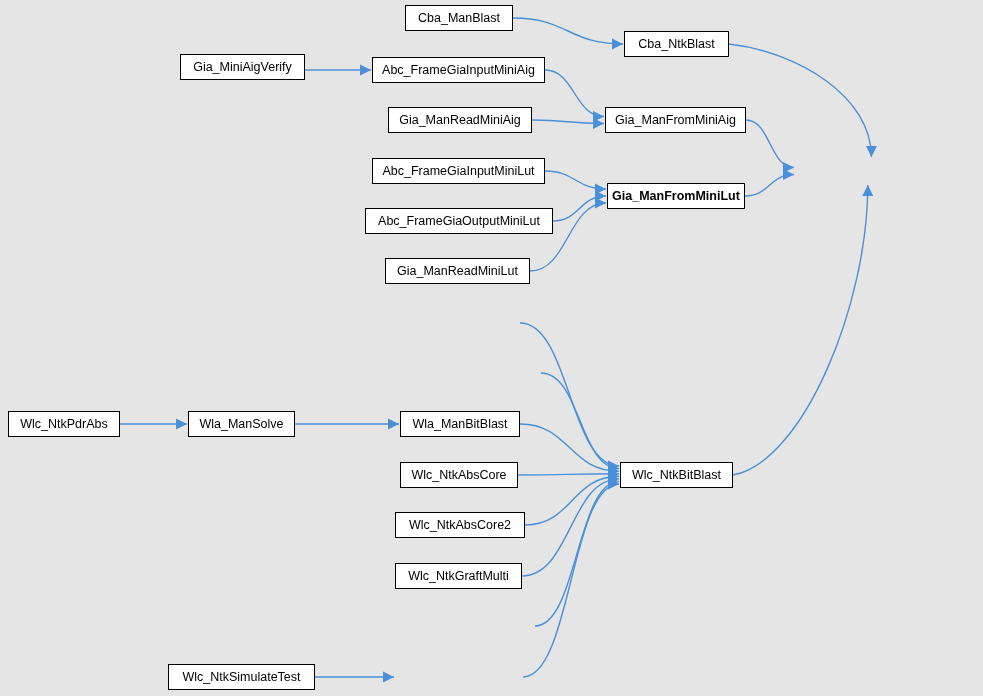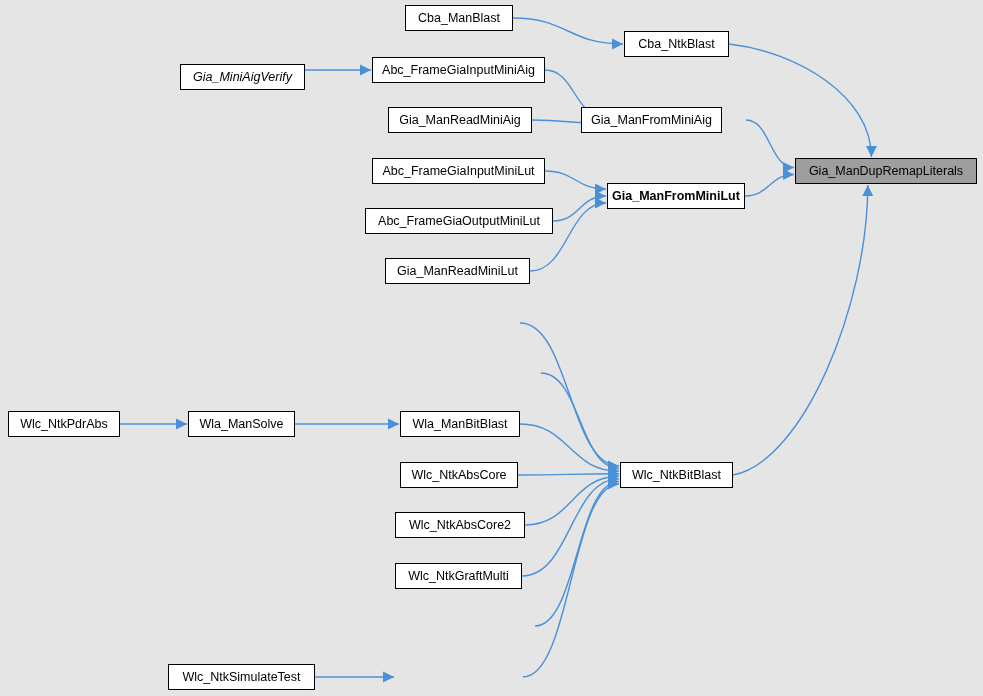--- a/index.html
+++ b/index.html
@@ -49,29 +49,28 @@
         <path d="M 522 576 C 570.5 576, 570.5 478.85714285714283, 619 478.85714285714283" class="edge" marker-end="url(#arrow)"></path>
         <path d="M 535 626 C 577 626, 577 481.42857142857144, 619 481.42857142857144" class="edge" marker-end="url(#arrow)"></path>
         <path d="M 315 677 C 354.5 677, 354.5 677, 394 677" class="edge" marker-end="url(#arrow)"></path>
         <path d="M 523 677 C 571 677, 571 484, 619 484" class="edge" marker-end="url(#arrow)"></path>
         <path d="M 733 475 C 803 462, 867.8 305, 867.8 185" class="edge" marker-end="url(#arrow)"></path>
       </g>
   </svg>
 
 <div class="node" style="left: 405px; top: 5px; width: 108px; height: 26px; line-height: 24px;">Cba_ManBlast</div>
     <div class="node" style="left: 624px; top: 31px; width: 105px; height: 26px; line-height: 24px;">Cba_NtkBlast</div>
-    <div class="node" style="left: 180px; top: 64px; width: 125px; height: 26px; line-height: 24px; font-style: italic;">Gia_MiniAigVerify</div>
+    <div class="node" style="left: 180px; top: 54px; width: 125px; height: 26px; line-height: 24px;">Gia_MiniAigVerify</div>
     <div class="node" style="left: 372px; top: 57px; width: 173px; height: 26px; line-height: 24px;">Abc_FrameGiaInputMiniAig</div>
     <div class="node" style="left: 388px; top: 107px; width: 144px; height: 26px; line-height: 24px;">Gia_ManReadMiniAig</div>
-    <div class="node" style="left: 581px; top: 107px; width: 141px; height: 26px; line-height: 24px;">Gia_ManFromMiniAig</div>
+    <div class="node" style="left: 605px; top: 107px; width: 141px; height: 26px; line-height: 24px;">Gia_ManFromMiniAig</div>
     <div class="node" style="left: 372px; top: 158px; width: 173px; height: 26px; line-height: 24px;">Abc_FrameGiaInputMiniLut</div>
     <div class="node" style="left: 607px; top: 183px; width: 138px; height: 26px; line-height: 24px; font-weight: bold;">Gia_ManFromMiniLut</div>
     <div class="node" style="left: 365px; top: 208px; width: 188px; height: 26px; line-height: 24px;">Abc_FrameGiaOutputMiniLut</div>
     <div class="node" style="left: 385px; top: 258px; width: 145px; height: 26px; line-height: 24px;">Gia_ManReadMiniLut</div>
-    <div class="node highlight" style="left: 795px; top: 158px; width: 182px; height: 26px; line-height: 24px;">Gia_ManDupRemapLiterals</div>
     <div class="node" style="left: 8px; top: 411px; width: 112px; height: 26px; line-height: 24px;">Wlc_NtkPdrAbs</div>
     <div class="node" style="left: 188px; top: 411px; width: 107px; height: 26px; line-height: 24px;">Wla_ManSolve</div>
     <div class="node" style="left: 400px; top: 411px; width: 120px; height: 26px; line-height: 24px;">Wla_ManBitBlast</div>
     <div class="node" style="left: 400px; top: 462px; width: 118px; height: 26px; line-height: 24px;">Wlc_NtkAbsCore</div>
     <div class="node" style="left: 620px; top: 462px; width: 113px; height: 26px; line-height: 24px;">Wlc_NtkBitBlast</div>
     <div class="node" style="left: 395px; top: 512px; width: 130px; height: 26px; line-height: 24px;">Wlc_NtkAbsCore2</div>
     <div class="node" style="left: 395px; top: 563px; width: 127px; height: 26px; line-height: 24px;">Wlc_NtkGraftMulti</div>
     <div class="node" style="left: 168px; top: 664px; width: 147px; height: 26px; line-height: 24px;">Wlc_NtkSimulateTest</div>
   </div>
 

